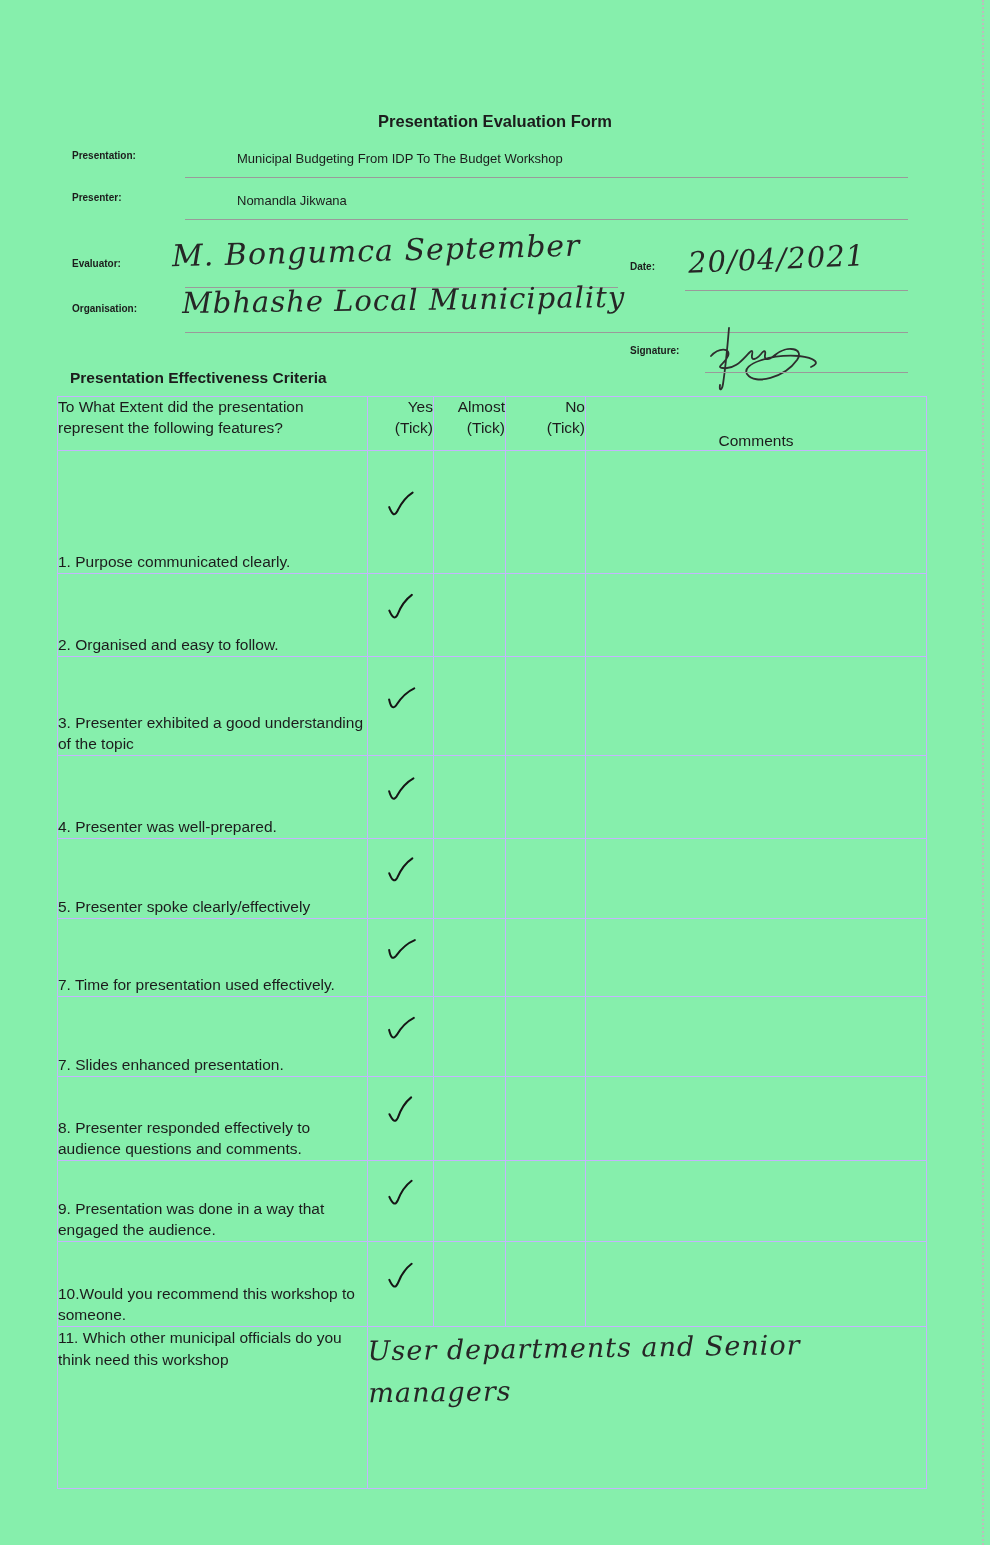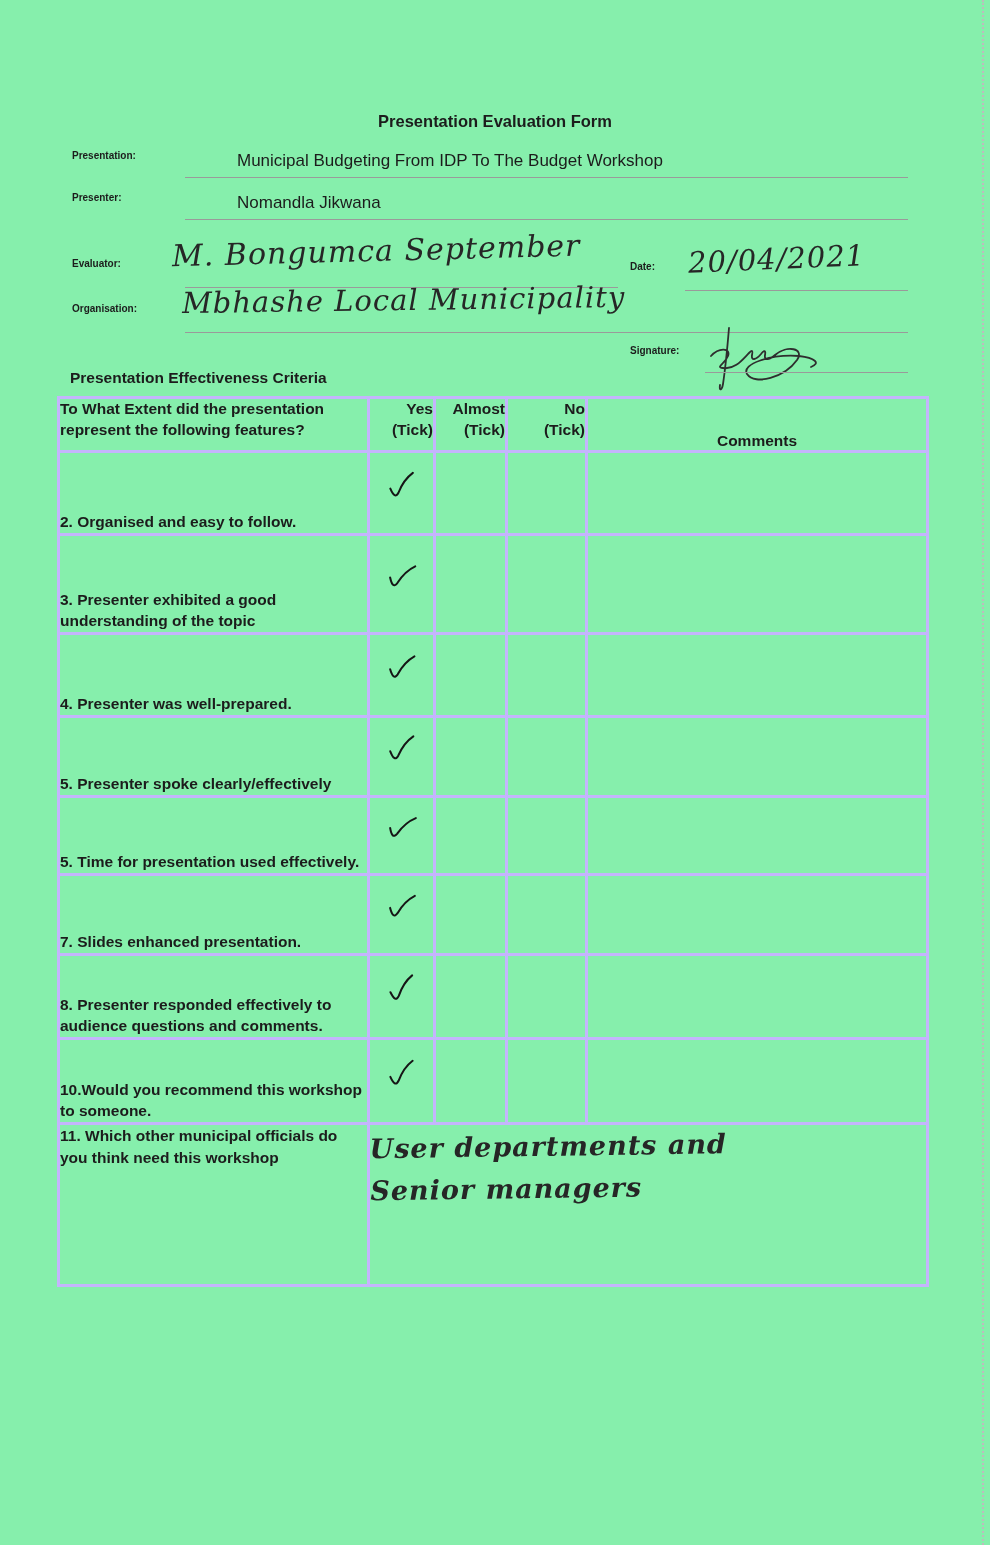--- a/index.html
+++ b/index.html
@@ -13,21 +13,21 @@
     font-family: "Liberation Sans", sans-serif;
     overflow: hidden;
   }
   .abs { position: absolute; }
   .title {
     left:0; right:0; top:112px;
     text-align:center;
     font-weight:bold; font-size:16.5px;
   }
   .lbl { font-weight:bold; font-size:10px; white-space:nowrap; }
-  .val { font-size:17px; white-space:nowrap; }
+  .val { font-size:13px; white-space:nowrap; }
   .uline { position:absolute; height:1px; background:#9a9a9a; }
   .hand {
     font-family:"DejaVu Serif", serif;
     font-style: italic;
     color:#262626;
     white-space: nowrap;
     letter-spacing: 1px;
   }
   .sec-head { font-weight:bold; font-size:15.5px; }
   .scan-edge {
@@ -35,23 +35,23 @@
     border-right:2px dotted #bcbcbc;
   }
   table.crit {
     position:absolute; left:57px; top:396px;
     width:869px;
     border-collapse:collapse;
     table-layout:fixed;
     font-size:15.5px;
   }
   table.crit th, table.crit td {
-    border:3px solid #c4b5fd;
+    border:1px solid #c4b5fd;
     padding:0;
-    font-weight:700;
+    font-weight:400;
   }
   th.th-q {
     text-align:left; vertical-align:top;
     padding:3px 10px 0 8px; line-height:1.35;
   }
   th.th-tick {
     text-align:right; vertical-align:top;
     padding:3px 4px 0 8px; line-height:1.35;
     white-space:pre-line;
   }
@@ -130,20 +130,29 @@
         <th class="th-tick">Yes
 (Tick)</th>
         <th class="th-tick">Almost
 (Tick)</th>
         <th class="th-tick">No
 (Tick)</th>
         <th class="th-com">Comments</th>
       </tr>
     </thead>
     <tbody>
+        <tr style="height: 123px;">
+          <td class="qcell">1. Purpose communicated clearly.</td>
+          <td class="tickcell"><svg width="31" height="29" viewBox="0 0 26 24" style="transform:rotate(-2deg)">
+              <path d="M3.5 13 C5.5 19 7.5 21 10 17 C13 11 18.5 4.5 23.5 1.5" fill="none" stroke="#161616" stroke-width="1.7" stroke-linecap="round"></path>
+            </svg></td>
+          <td class="tickcell"></td>
+          <td class="tickcell"></td>
+          <td></td>
+        </tr>
         <tr style="height: 83px;">
           <td class="qcell">2. Organised and easy to follow.</td>
           <td class="tickcell"><svg width="31" height="29" viewBox="0 0 26 24" style="transform:rotate(-5deg)">
               <path d="M3.5 13 C5.5 19 7.5 21 10 17 C13 11 18.5 4.5 23.5 1.5" fill="none" stroke="#161616" stroke-width="1.7" stroke-linecap="round"></path>
             </svg></td>
           <td class="tickcell"></td>
           <td class="tickcell"></td>
           <td></td>
         </tr>
         <tr style="height: 99px;">
@@ -167,40 +176,49 @@
         <tr style="height: 80px;">
           <td class="qcell">5. Presenter spoke clearly/effectively</td>
           <td class="tickcell"><svg width="31" height="29" viewBox="0 0 26 24" style="transform:rotate(-3deg)">
               <path d="M3.5 13 C5.5 19 7.5 21 10 17 C13 11 18.5 4.5 23.5 1.5" fill="none" stroke="#161616" stroke-width="1.7" stroke-linecap="round"></path>
             </svg></td>
           <td class="tickcell"></td>
           <td class="tickcell"></td>
           <td></td>
         </tr>
         <tr style="height: 78px;">
-          <td class="qcell">5. Time for presentation used effectively.</td>
+          <td class="qcell">7. Time for presentation used effectively.</td>
           <td class="tickcell"><svg width="31" height="29" viewBox="0 0 26 24" style="transform:rotate(9deg)">
               <path d="M3.5 13 C5.5 19 7.5 21 10 17 C13 11 18.5 4.5 23.5 1.5" fill="none" stroke="#161616" stroke-width="1.7" stroke-linecap="round"></path>
             </svg></td>
           <td class="tickcell"></td>
           <td class="tickcell"></td>
           <td></td>
         </tr>
         <tr style="height: 80px;">
           <td class="qcell">7. Slides enhanced presentation.</td>
           <td class="tickcell"><svg width="31" height="29" viewBox="0 0 26 24" style="transform:rotate(4deg)">
               <path d="M3.5 13 C5.5 19 7.5 21 10 17 C13 11 18.5 4.5 23.5 1.5" fill="none" stroke="#161616" stroke-width="1.7" stroke-linecap="round"></path>
             </svg></td>
           <td class="tickcell"></td>
           <td class="tickcell"></td>
           <td></td>
         </tr>
         <tr style="height: 84px;">
           <td class="qcell">8. Presenter responded effectively to audience questions and comments.</td>
           <td class="tickcell"><svg width="31" height="29" viewBox="0 0 26 24" style="transform:rotate(-8deg)">
+              <path d="M3.5 13 C5.5 19 7.5 21 10 17 C13 11 18.5 4.5 23.5 1.5" fill="none" stroke="#161616" stroke-width="1.7" stroke-linecap="round"></path>
+            </svg></td>
+          <td class="tickcell"></td>
+          <td class="tickcell"></td>
+          <td></td>
+        </tr>
+        <tr style="height: 81px;">
+          <td class="qcell">9. Presentation was done in a way that engaged the audience.</td>
+          <td class="tickcell"><svg width="31" height="29" viewBox="0 0 26 24" style="transform:rotate(-6deg)">
               <path d="M3.5 13 C5.5 19 7.5 21 10 17 C13 11 18.5 4.5 23.5 1.5" fill="none" stroke="#161616" stroke-width="1.7" stroke-linecap="round"></path>
             </svg></td>
           <td class="tickcell"></td>
           <td class="tickcell"></td>
           <td></td>
         </tr>
         <tr style="height: 85px;">
           <td class="qcell">10.Would you recommend this workshop to someone.</td>
           <td class="tickcell"><svg width="31" height="29" viewBox="0 0 26 24" style="transform:rotate(-6deg)">
               <path d="M3.5 13 C5.5 19 7.5 21 10 17 C13 11 18.5 4.5 23.5 1.5" fill="none" stroke="#161616" stroke-width="1.7" stroke-linecap="round"></path>

